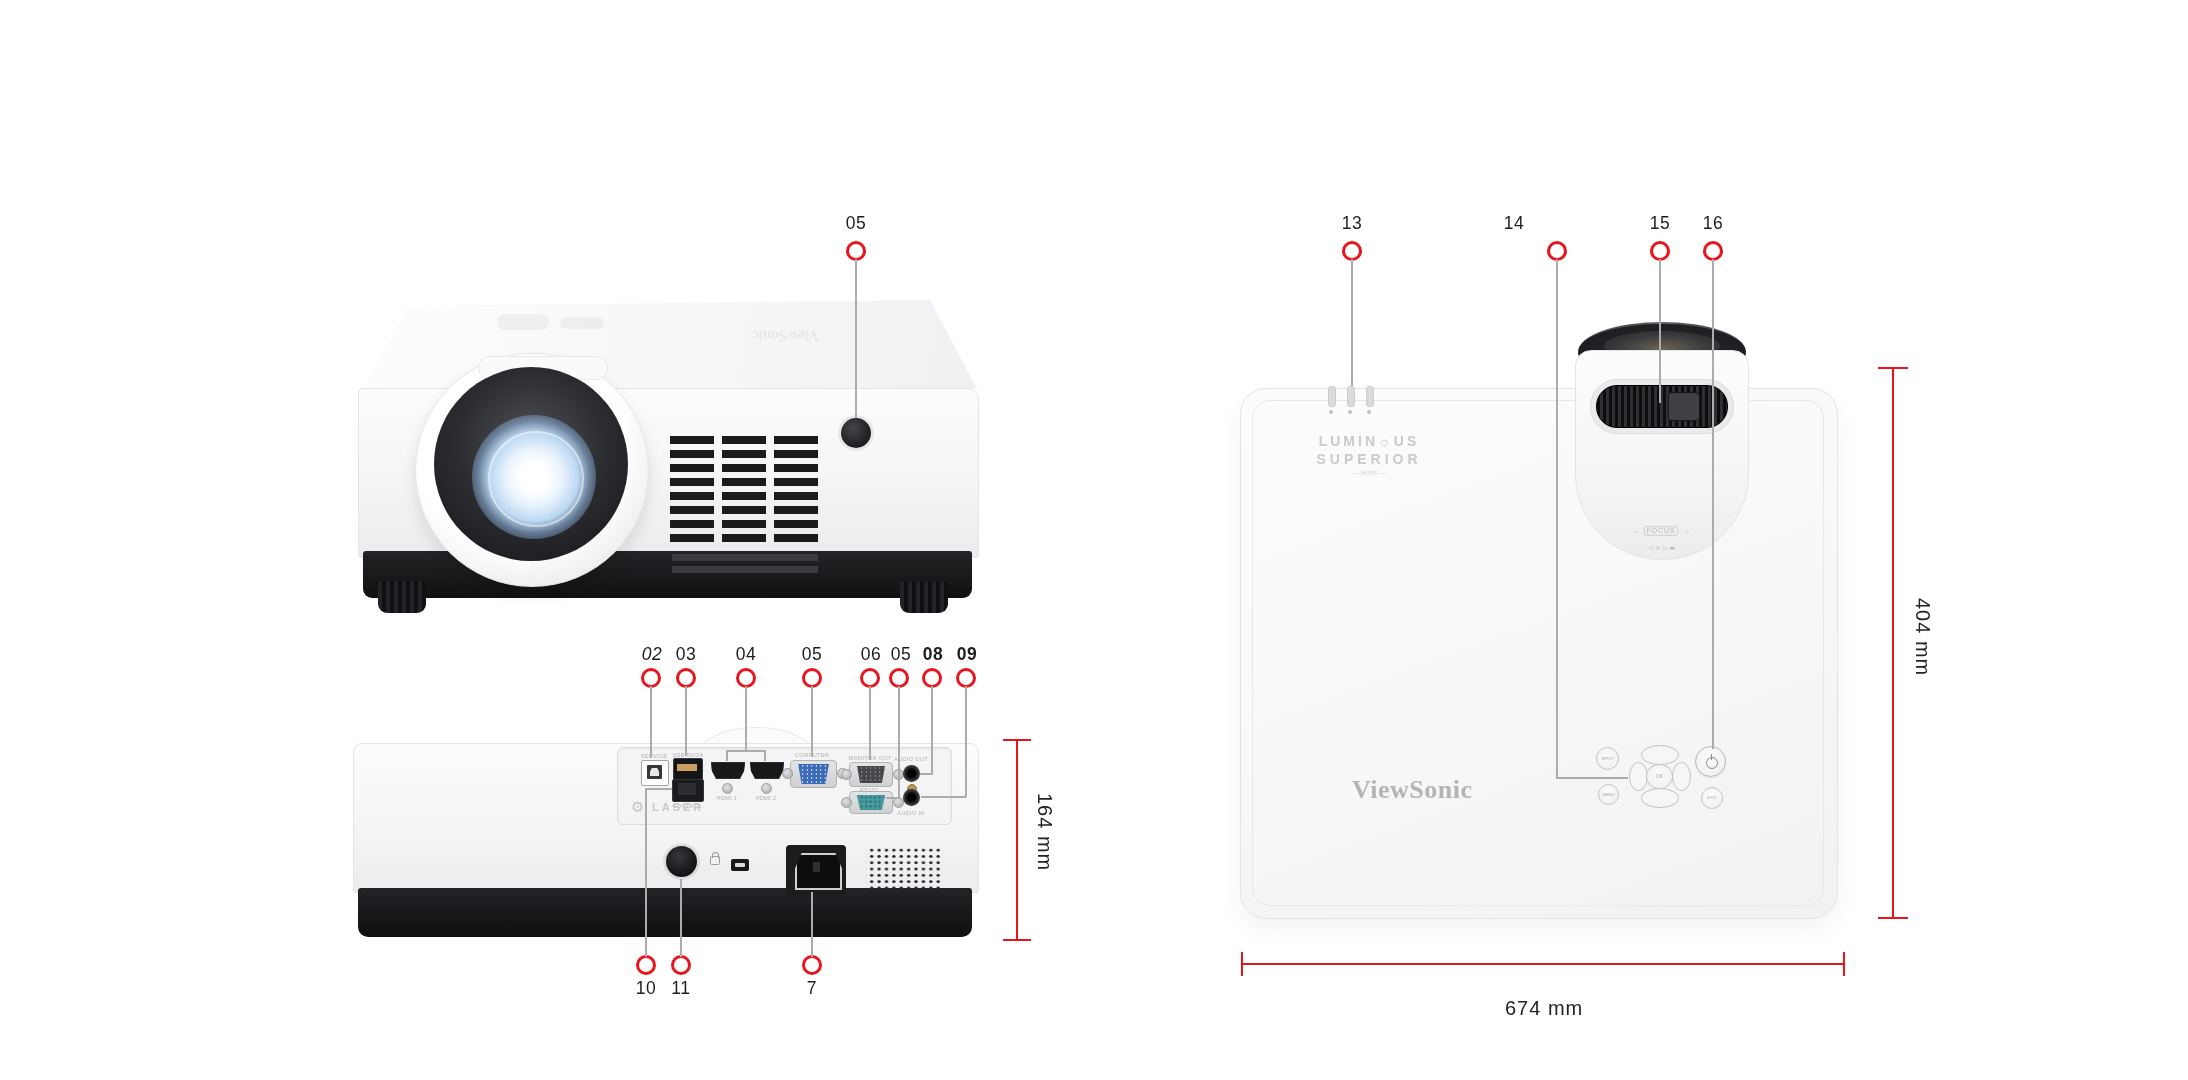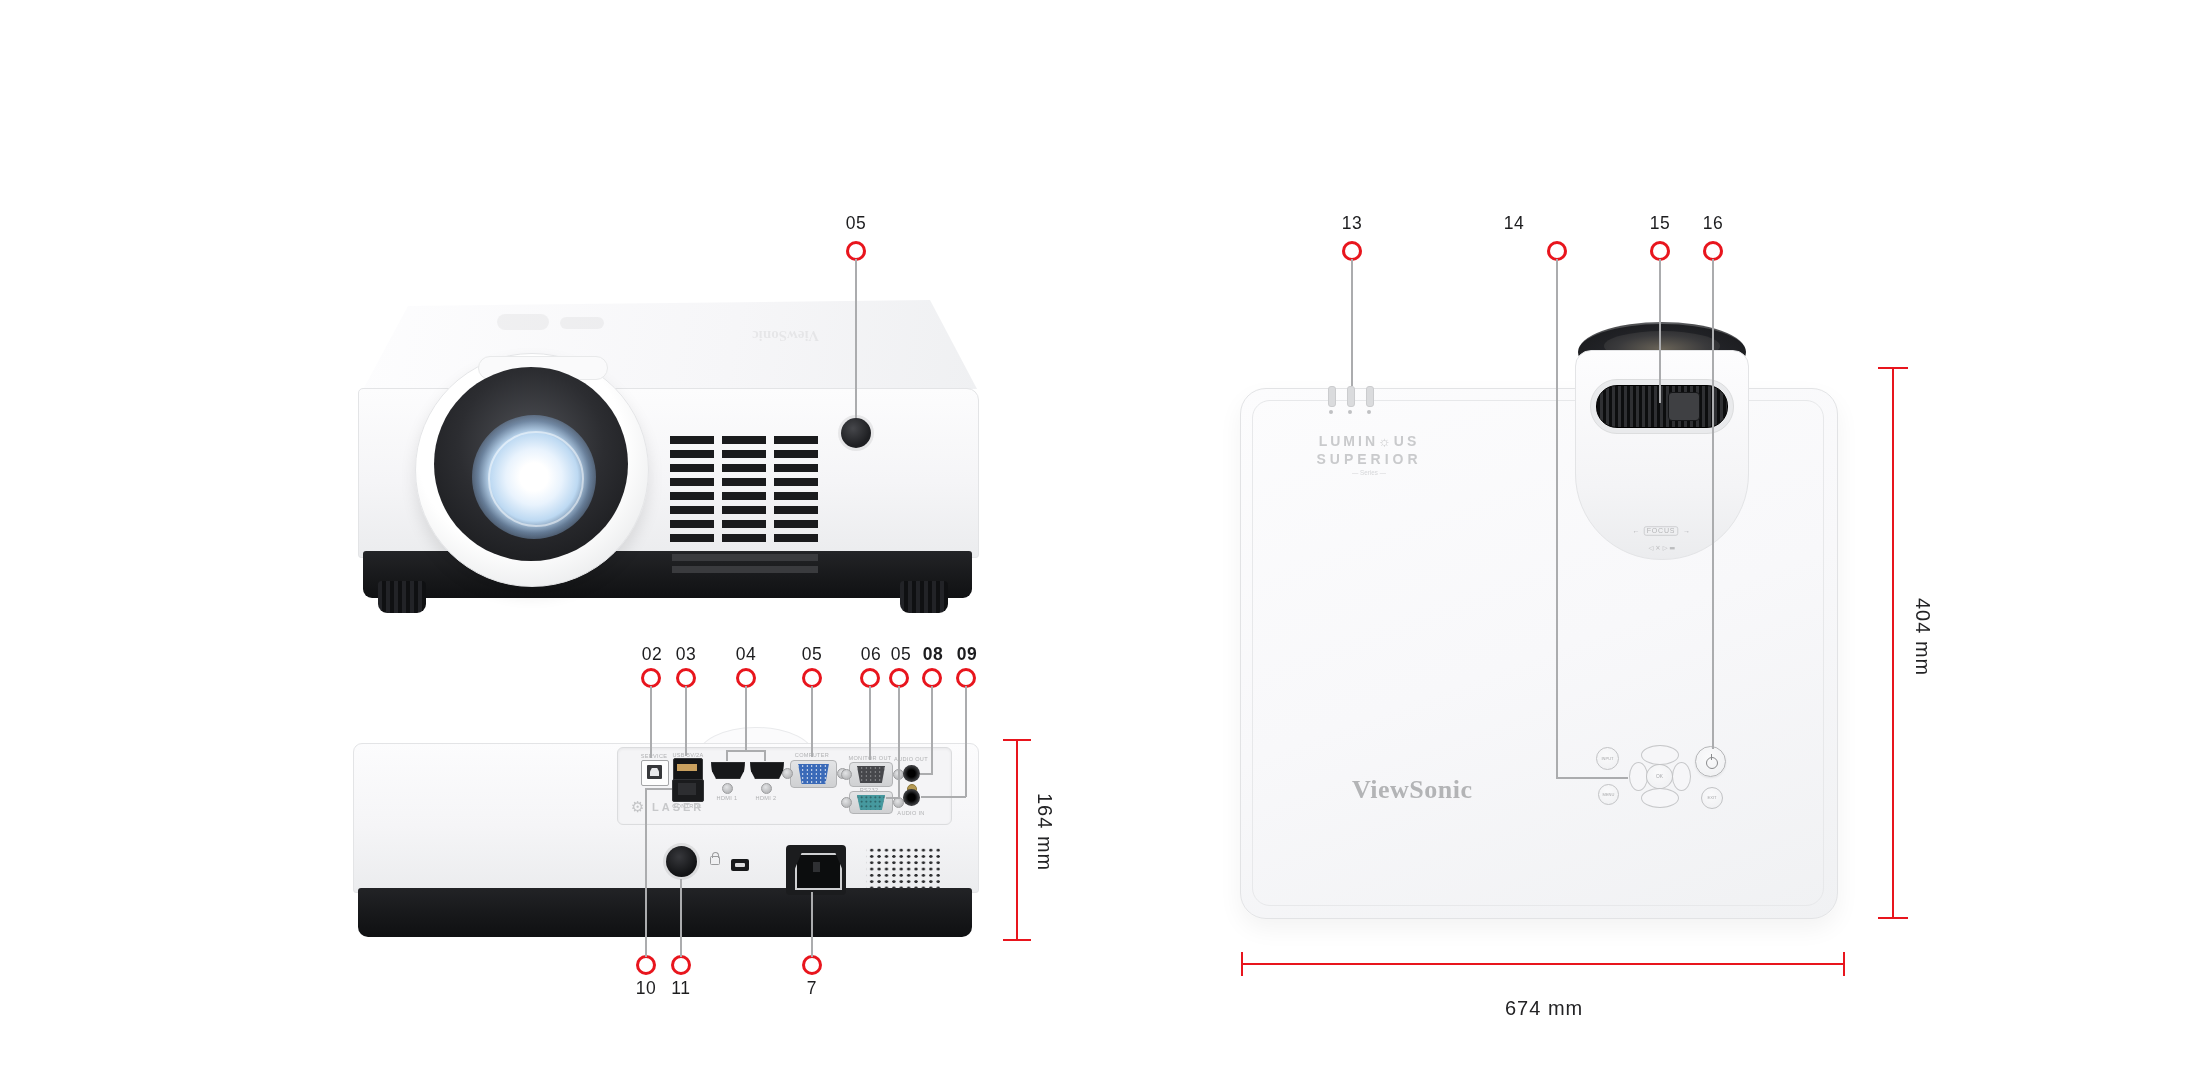--- a/index.html
+++ b/index.html
@@ -242,21 +242,21 @@
       <span class="t" style="transform:scale(.6);">OK</span>
       </div>
   </section>
 
   <section>
 
     <div class="cn" style="left:856px;top:215px;">05</div>
     <div class="cc" style="left:856px;top:251px;"></div>
     <div class="cl clv" style="left:855px;top:259px;height:159px;"></div>
 
-    <div class="cn" style="left:652px;top:646px;">02</div>
+    <div class="cn" style="left:652px;top:646px;font-style:italic;">02</div>
     <div class="cc" style="left:651px;top:678px;"></div>
     <div class="cl clv" style="left:650px;top:686px;height:72px;"></div>
 
     <div class="cn" style="left:686px;top:646px;">03</div>
     <div class="cc" style="left:686px;top:678px;"></div>
     <div class="cl clv" style="left:685px;top:686px;height:70px;"></div>
 
     <div class="cn" style="left:746px;top:646px;">04</div>
     <div class="cc" style="left:746px;top:678px;"></div>
     <div class="cl clv" style="left:745px;top:686px;height:65px;"></div>

